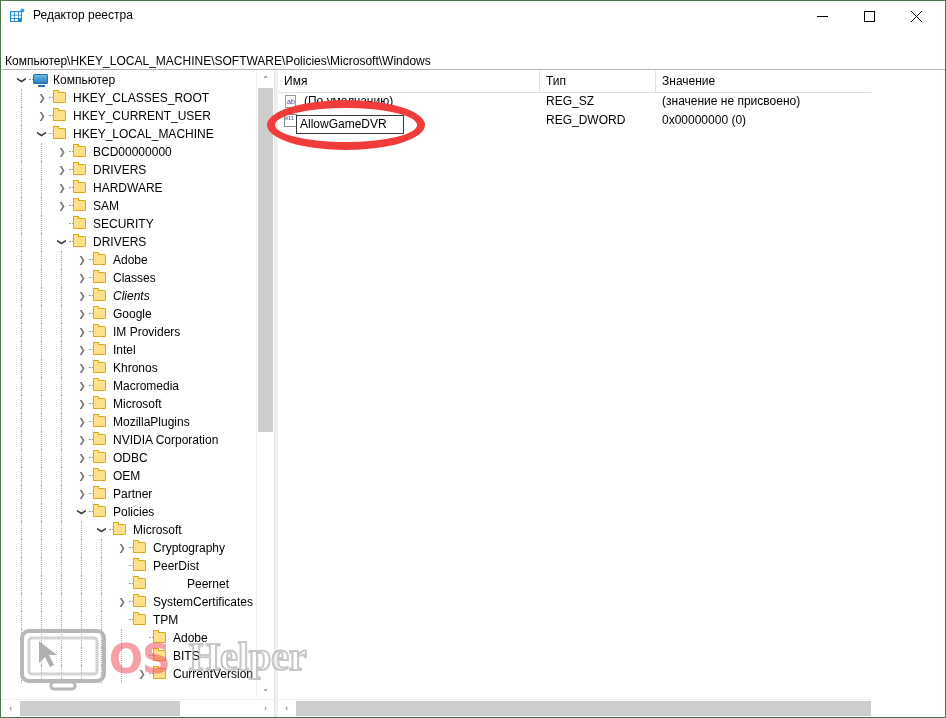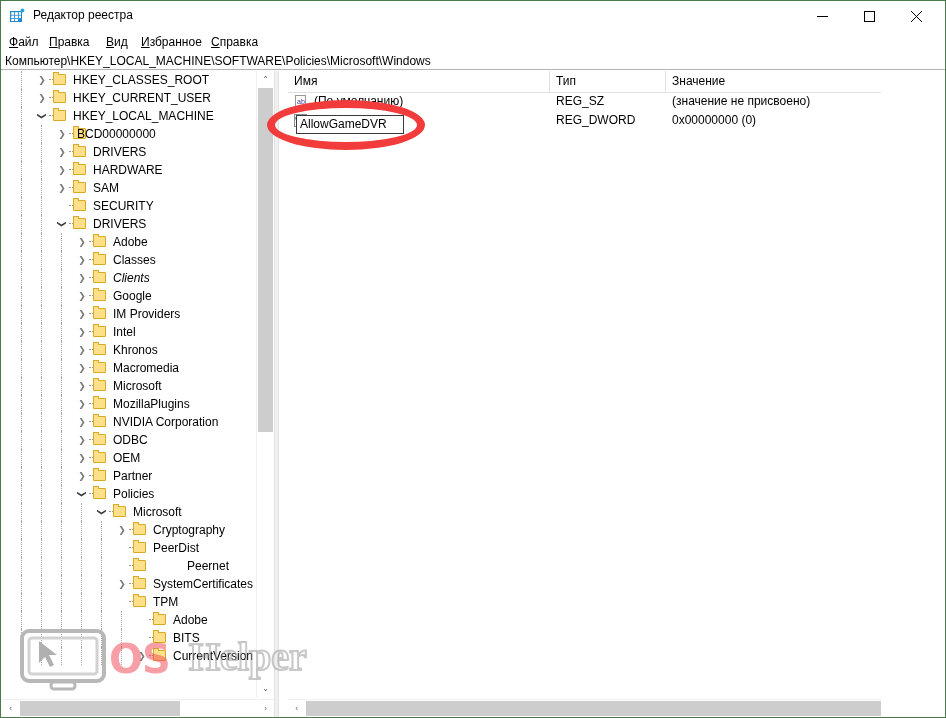--- a/index.html
+++ b/index.html
@@ -48,21 +48,21 @@
   .pane-left{
     position:absolute;left:1px;top:70px;width:272px;height:646px;
     background:#fff;overflow:hidden;
   }
   .splitter{
     position:absolute;left:273px;top:70px;width:3px;height:646px;
     background:#f0f0f0;border-left:1px solid #e3e3e3;border-right:1px solid #e3e3e3;
     cursor:col-resize;
   }
   .pane-right{
-    position:absolute;left:287px;top:70px;width:593px;height:646px;
+    position:absolute;left:277px;top:70px;width:593px;height:646px;
     background:#fff;overflow:hidden;
   }
   
   .tree{
     position:absolute;left:0;top:0;width:252px;height:626px;overflow:hidden;
   }
   .tree-row{
     position:relative;height:18px;line-height:18px;white-space:nowrap;
     font-size:12px;cursor:default;
   }
@@ -249,32 +249,33 @@
         <rect x="0.5" y="0.5" width="10" height="10" fill="none" stroke="#000" stroke-width="1"></rect>
       </svg>
     </div>
     <div class="winbtn wb-close close">
       <svg width="11" height="11" viewBox="0 0 11 11">
         <path d="M0 0 L11 11 M11 0 L0 11" stroke="#000" stroke-width="1" fill="none"></path>
       </svg>
     </div>
   </div>
 
-  <div class="menubar">
-    <div class="menu-item" style="left:6px"><u>Ф</u><span>айл</span></div>
-    <div class="menu-item" style="left:46px"><u>П</u><span>равка</span></div>
-    <div class="menu-item" style="left:103px"><u>В</u><span>ид</span></div>
-    <div class="menu-item" style="left:138px"><u>И</u><span>збранное</span></div>
-    <div class="menu-item" style="left:208px"><u>С</u><span>правка</span></div>
-  </div>
 
   <div class="addressbar">Компьютер\HKEY_LOCAL_MACHINE\SOFTWARE\Policies\Microsoft\Windows</div>
 
   <div class="pane-left">
     <div class="tree" id="tree">
+        <div class="tree-row">
+          <div class="tw-arrow open" style="left: 12px; transform: rotate(90deg);">❯</div>
+          <div class="tw-dots" style="left: 26px;"></div>
+          <div class="monitor-ico" style="left: 30px;">
+            <b></b>
+          </div>
+          <div class="tree-label" style="left: 48px;">Компьютер</div>
+        </div>
         <div class="tree-row">
           <div class="vline" style="left: 19px; top: 0px; height: 18px;"></div>
           <div class="tw-arrow" style="left: 32px; transform: none;">❯</div>
           <div class="tw-dots" style="left: 46px;"></div>
           <div class="folder" style="left: 50px;">
             <i></i>
           </div>
           <div class="tree-label" style="left: 68px;">HKEY_CLASSES_ROOT</div>
         </div>
         <div class="tree-row">
@@ -296,21 +297,21 @@
           <div class="tree-label" style="left: 68px;">HKEY_LOCAL_MACHINE</div>
         </div>
         <div class="tree-row">
           <div class="vline" style="left: 19px; top: 0px; height: 18px;"></div>
           <div class="vline" style="left: 39px; top: 0px; height: 18px;"></div>
           <div class="tw-arrow" style="left: 52px; transform: none;">❯</div>
           <div class="tw-dots" style="left: 66px;"></div>
           <div class="folder" style="left: 70px;">
             <i></i>
           </div>
-          <div class="tree-label" style="left: 72px;">BCD00000000</div>
+          <div class="tree-label" style="left: 88px;">BCD00000000</div>
         </div>
         <div class="tree-row">
           <div class="vline" style="left: 19px; top: 0px; height: 18px;"></div>
           <div class="vline" style="left: 39px; top: 0px; height: 18px;"></div>
           <div class="tw-arrow" style="left: 52px; transform: none;">❯</div>
           <div class="tw-dots" style="left: 66px;"></div>
           <div class="folder" style="left: 70px;">
             <i></i>
           </div>
           <div class="tree-label" style="left: 88px;">DRIVERS</div>

